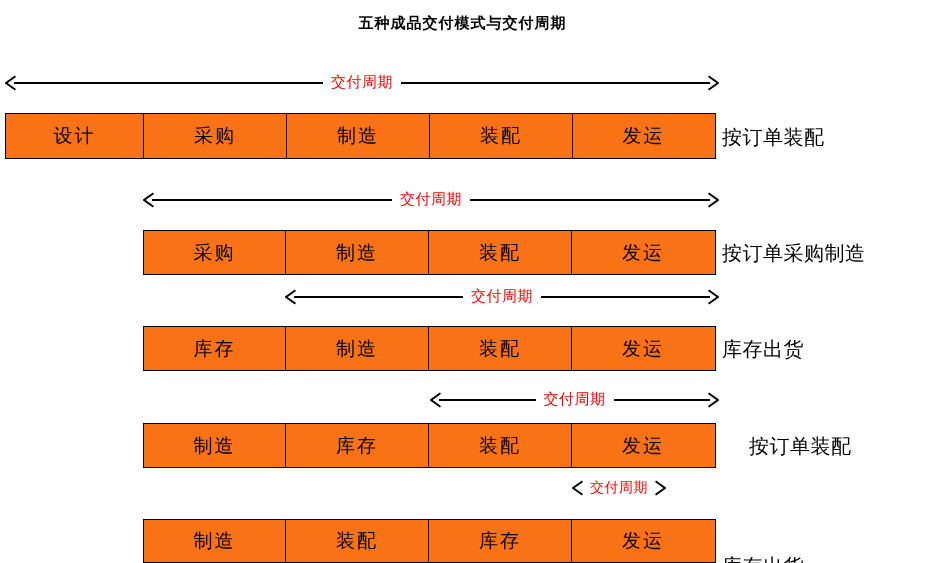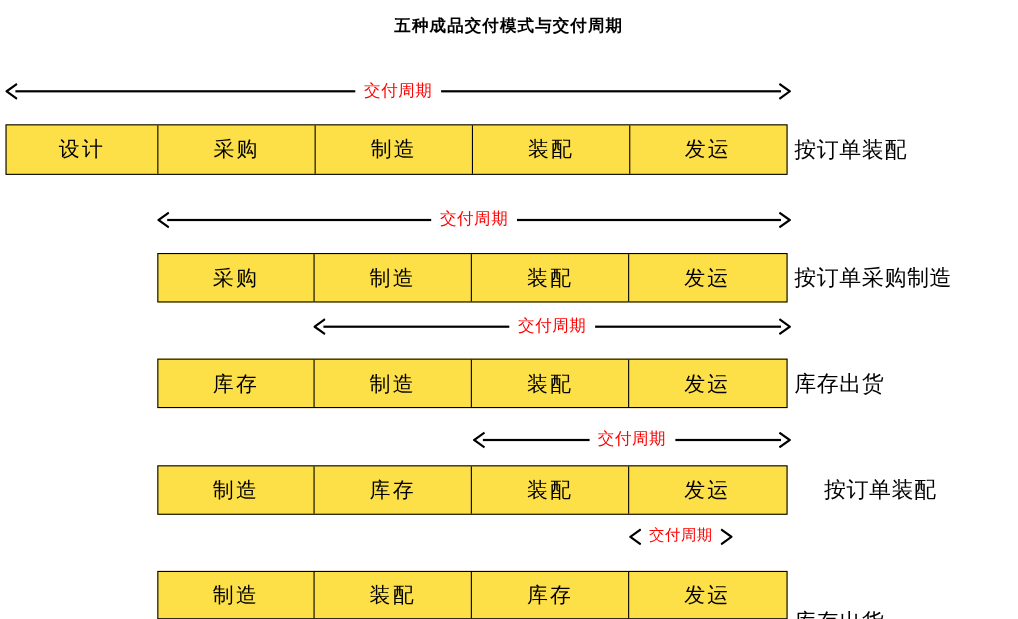--- a/index.html
+++ b/index.html
@@ -36,21 +36,21 @@
     font-family: "Liberation Serif", "DejaVu Serif", serif;
     white-space: nowrap;
   }
 
   
   .row-table {
     position: absolute;
     display: flex;
     box-sizing: border-box;
     border: 1.4px solid #000000;
-    background: #fde047;
+    background: #f97316;
   }
   .cell {
     box-sizing: border-box;
     border-right: 1.4px solid #000000;
     display: flex;
     align-items: center;
     justify-content: center;
     font-size: 19px;
     letter-spacing: 2px;
     font-family: "Liberation Serif", "DejaVu Serif", serif;

